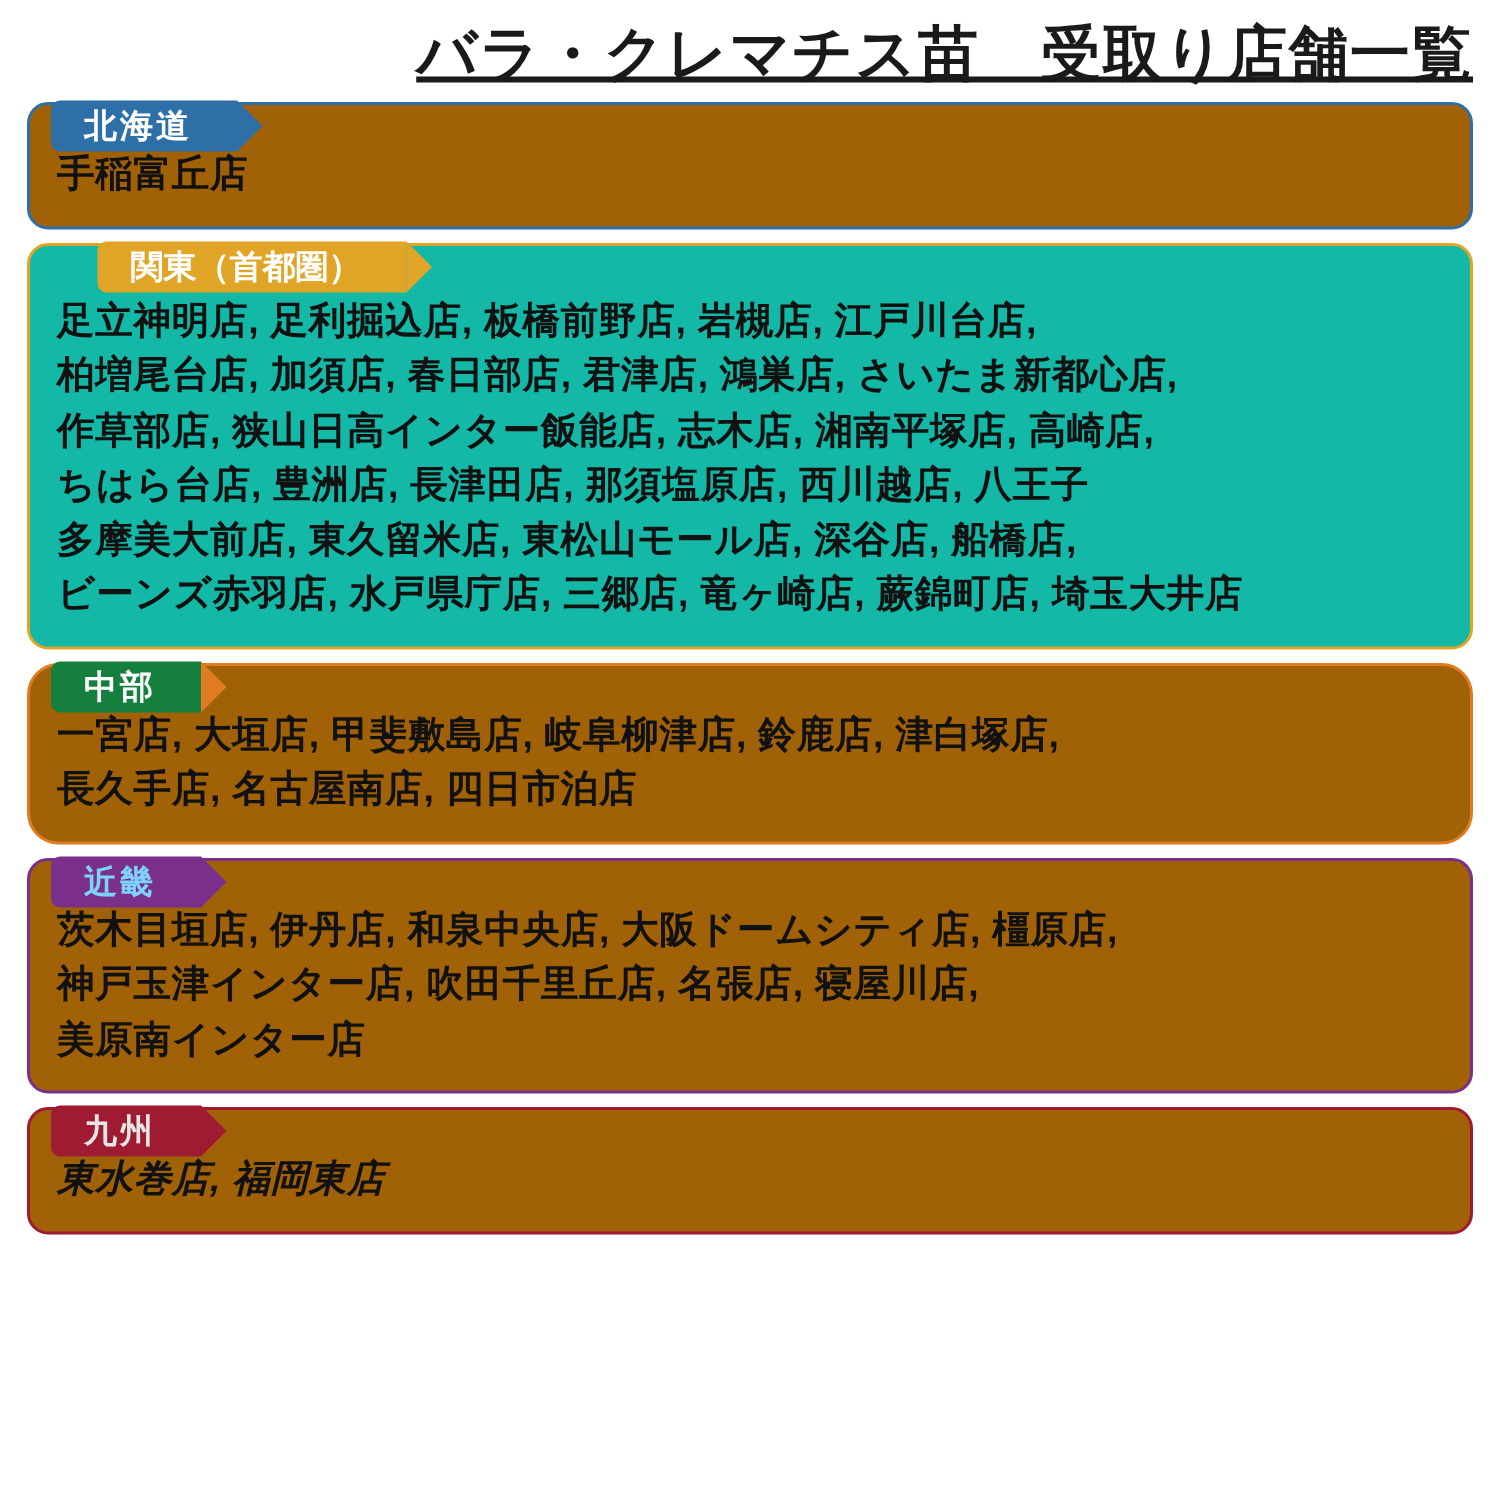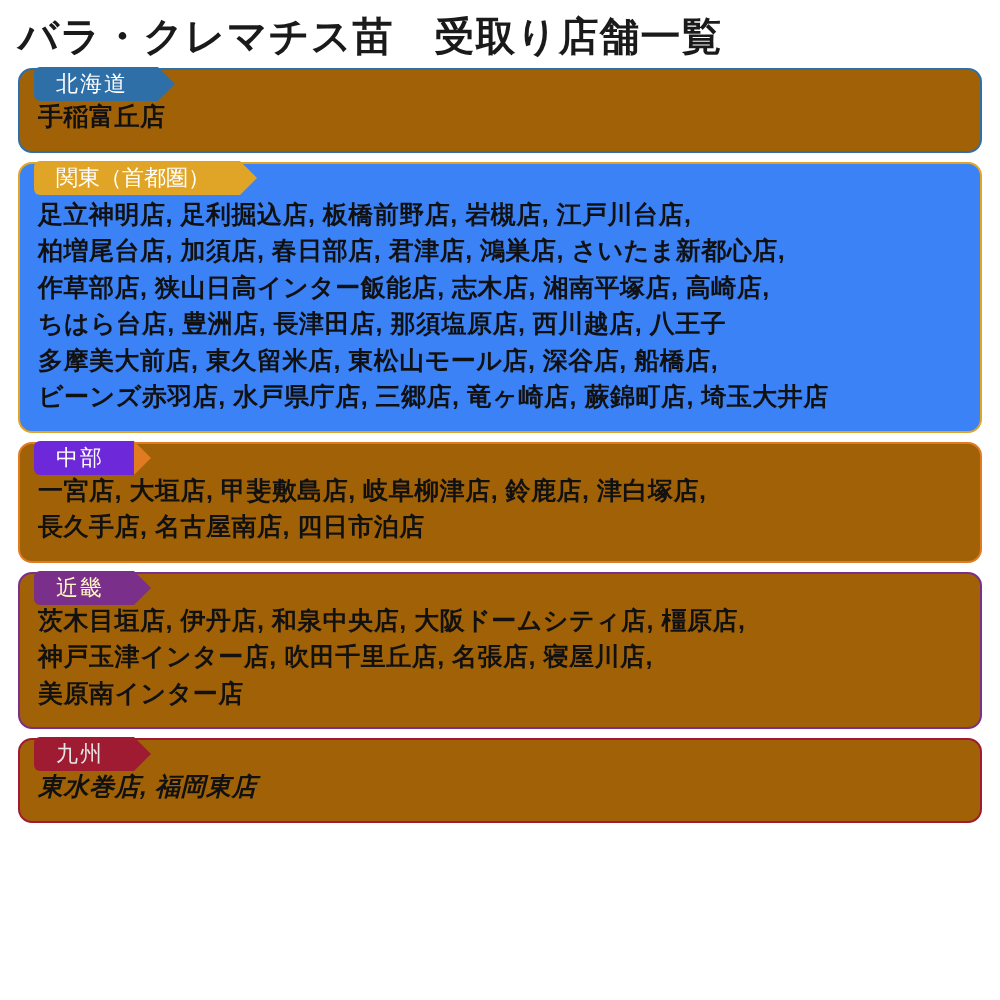--- a/index.html
+++ b/index.html
@@ -18,24 +18,25 @@
     width: 1000px;
     height: 1000px;
     box-sizing: border-box;
     padding: 0 18px;
   }
   .title {
     font-size: 40px;
     font-weight: bold;
     color: #1a1a1a;
     letter-spacing: 1px;
-    text-align: left;
+    text-align: right;
     padding: 14px 0 10px 0;
     line-height: 1.1;
     white-space: pre;
+    text-decoration: underline;
   }
   .section {
     position: relative;
     margin-bottom: 9px;
   }
   .sec-box {
     border: 2px solid #cccccc;
     border-radius: 14px;
     background: #a16207;
     box-sizing: border-box;
@@ -44,21 +45,21 @@
   }
   .sec-label {
     position: absolute;
     top: -1px;
     left: 16px;
     height: 34px;
     line-height: 34px;
     padding: 0 30px 0 22px;
     color: #ffffff;
     font-size: 22px;
-    font-weight: normal;
+    font-weight: bold;
     letter-spacing: 2px;
     border-radius: 6px 0 0 6px;
     z-index: 3;
     white-space: nowrap;
   }
   .sec-label::after {
     content: "";
     position: absolute;
     top: 0;
     right: -17px;
@@ -73,39 +74,39 @@
     font-weight: bold;
     color: #111111;
     line-height: 1.46;
     letter-spacing: 0.5px;
     white-space: pre-line;
     margin-top: 6px;
   }
   .sec-hokkaido .sec-box { border-color: #2f6fa8; }
   .sec-tohoku   .sec-box { border-color: #1f8a4c; }
   .sec-kanto    .sec-box { border-color: #e0a526; }
-  .sec-chubu    .sec-box { border-color: #e07b22; }
+  .sec-chubu    .sec-box { border-color: #e07b22; border-radius: 21px; }
   .sec-kinki    .sec-box { border-color: #7a2f8a; }
   .sec-kyushu   .sec-box { border-color: #9e1b32; font-style: italic; }
 
   .sec-hokkaido .sec-label { background: #2f6fa8; color: #ffffff; }
   .sec-tohoku   .sec-label { background: #1f8a4c; color: #ffffff; }
-  .sec-kanto    .sec-label { background: #e0a526; color: #ffffff; }
-  .sec-chubu    .sec-label { background: #6d28d9; color: #ffffff; }
-  .sec-kinki    .sec-label { background: #7a2f8a; color: #fef9c3; }
+  .sec-kanto    .sec-label { background: #e0a526; color: #ffffff; margin-left: 31px; }
+  .sec-chubu    .sec-label { background: #15803d; color: #ffffff; }
+  .sec-kinki    .sec-label { background: #7a2f8a; color: #7dd3fc; }
   .sec-kyushu   .sec-label { background: #9e1b32; color: #e5e5e5; }
 
   .sec-hokkaido .sec-label::after { border-left-color: #2f6fa8; }
   .sec-tohoku   .sec-label::after { border-left-color: #1f8a4c; }
   .sec-kanto    .sec-label::after { border-left-color: #e0a526; }
   .sec-chubu    .sec-label::after { border-left-color: #e07b22; }
   .sec-kinki    .sec-label::after { border-left-color: #7a2f8a; }
   .sec-kyushu   .sec-label::after { border-left-color: #9e1b32; }
 
-  .sec-kanto .sec-box { background: #3b82f6; }
+  .sec-kanto .sec-box { background: #14b8a6; }
   .sec-kanto .sec-label { letter-spacing: 0px; }
 
   .sec-hokkaido .sec-box { min-height: 78px; }
   .sec-tohoku   .sec-box { min-height: 82px; }
   .sec-kanto    .sec-box { min-height: 250px; padding-top: 26px; }
   .sec-chubu    .sec-box { min-height: 110px; }
   .sec-kinki    .sec-box { min-height: 145px; }
   .sec-kyushu   .sec-box { min-height: 70px; }
 </style>
 </head>

